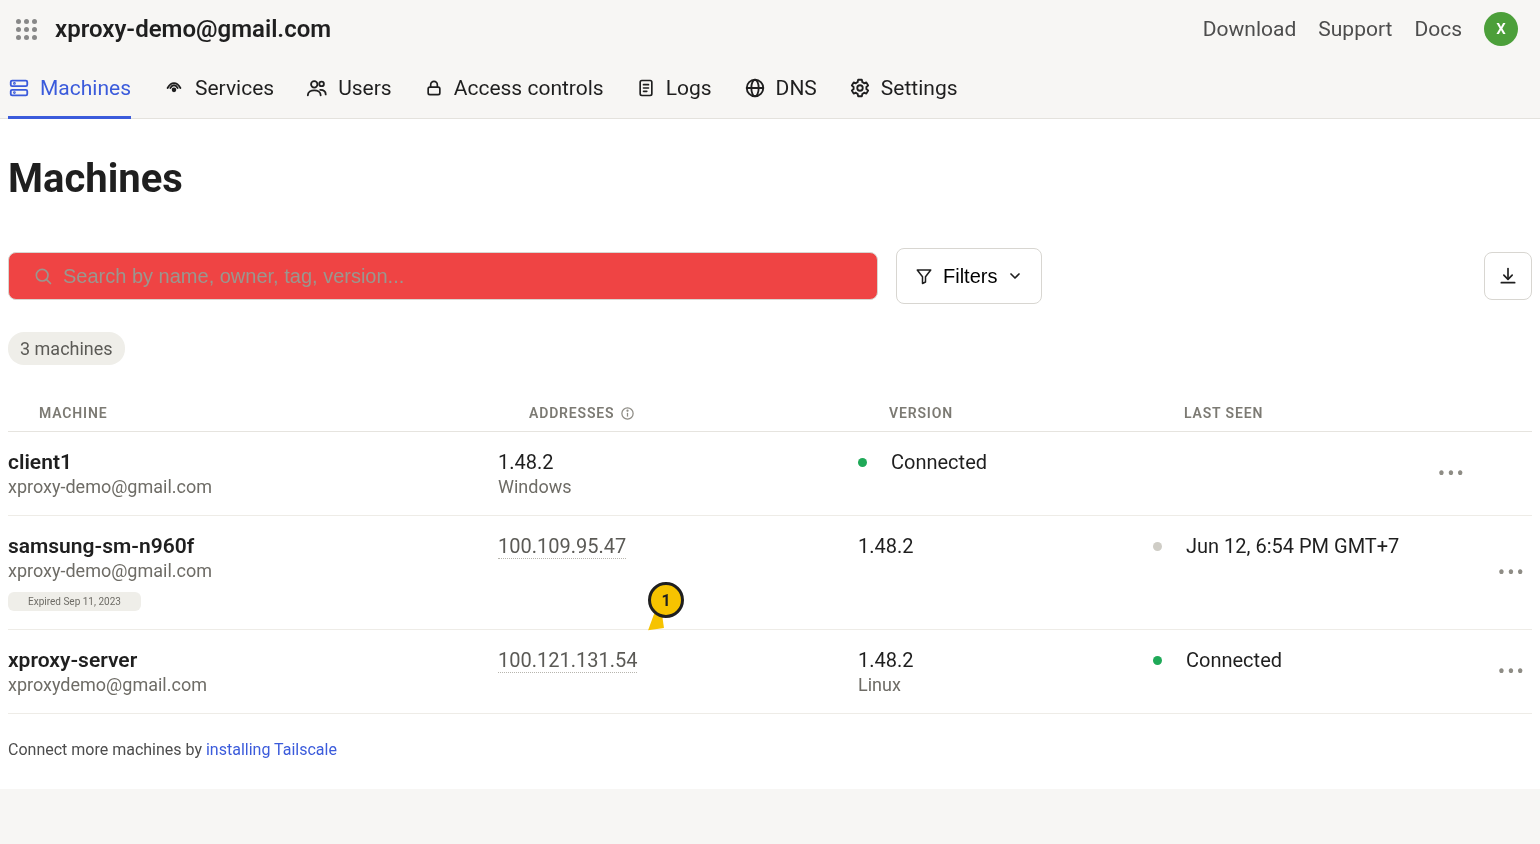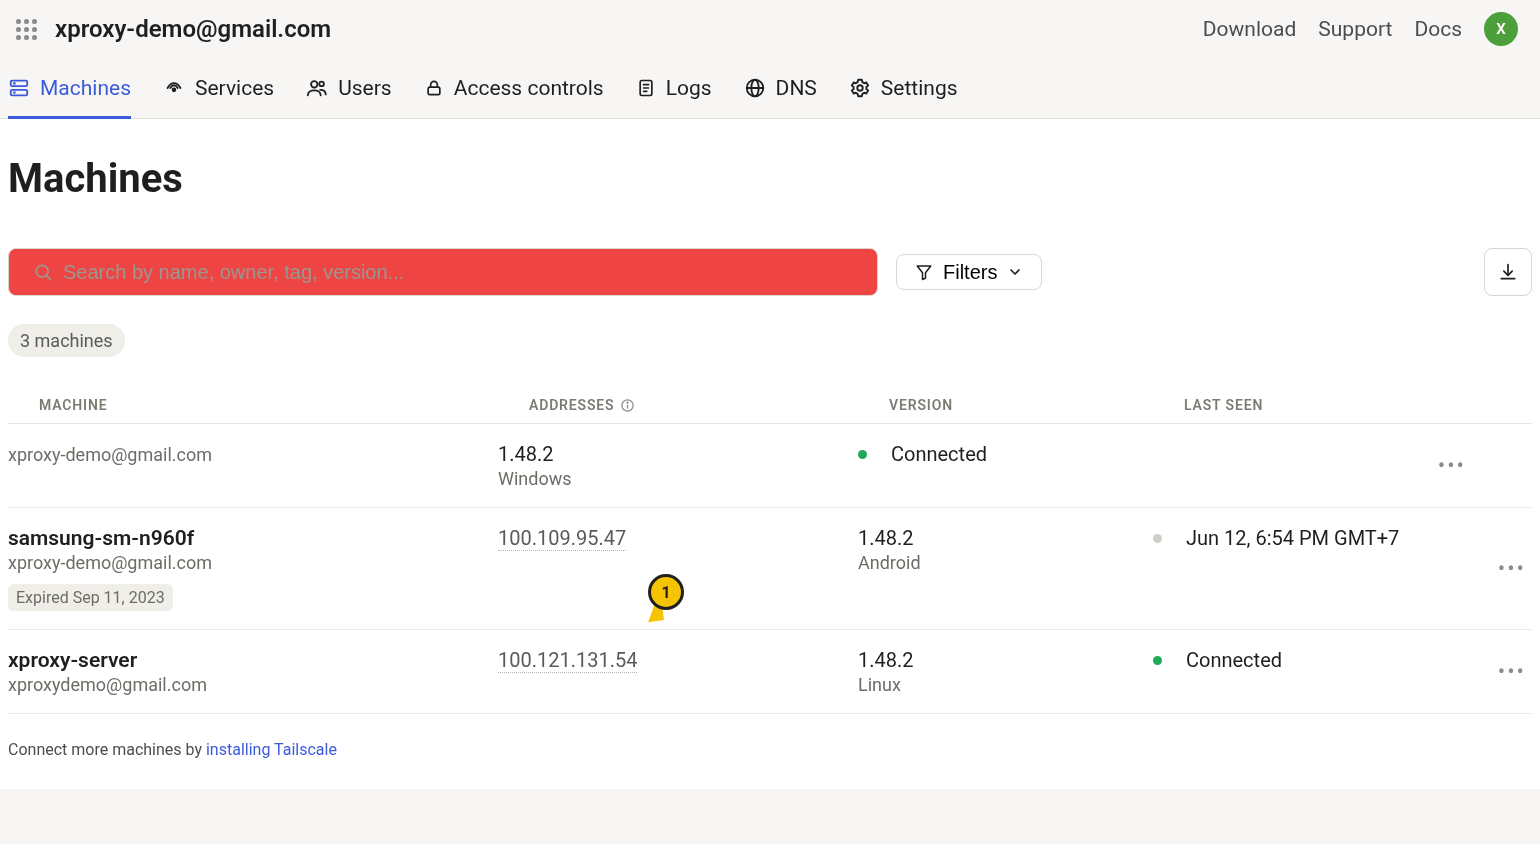--- a/index.html
+++ b/index.html
@@ -74,21 +74,21 @@
     background: #ef4444;
   }
   .search-wrap input {
     border: none; outline: none; flex: 1;
     font-size: 20px; color: #333;
     background: transparent;
   }
   .search-wrap input::placeholder { color: #9a978f; }
   .filters-btn {
     display: inline-flex; align-items: center; gap: 10px;
-    height: 36px; padding: 0 18px;
+    height: 56px; padding: 0 18px;
     border: 1px solid #d8d6d1; border-radius: 8px;
     background: #fff;
     font-size: 20px;
     cursor: pointer;
   }
   .spacer { flex: 1; }
   .download-btn {
     height: 48px; width: 48px;
     display: inline-flex; align-items: center; justify-content: center;
     border: 1px solid #d8d6d1; border-radius: 8px;
@@ -122,22 +122,22 @@
     border-bottom: 1px solid #eeece7;
     align-items: flex-start;
     position: relative;
   }
   .mname { font-size: 21px; font-weight: 600; color: #1f1f1f; }
   .mowner { font-size: 18px; color: #6e6c66; margin-top: 2px; }
   .expired-badge {
     display: inline-block;
     background: #efeee9;
     color: #6e6c66;
-    font-size: 16px;
-    padding: 4px 8px;
+    font-size: 10px;
+    padding: 4px 20px;
     border-radius: 6px;
     margin-top: 11px;
   }
   .addr { font-size: 20px; color: #5b5a56; border-bottom: 1px dotted #b7b5ae; display:inline-block; }
   .ver { font-size: 20px; color: #1f1f1f; }
   .os { font-size: 18px; color: #6e6c66; margin-top: 2px; }
   .seen { display: flex; align-items: center; gap: 24px; font-size: 20px; color: #1f1f1f; }
   .dot { width: 9px; height: 9px; border-radius: 50%; background: #1fa958; }
   .dot.gray { background: #cfcdc6; }
   .row-menu { color: #8e8c85; cursor: pointer; text-align: right; padding-right: 6px; font-size:22px; letter-spacing:2px; align-self:center;}
@@ -321,20 +321,21 @@
       </span>
     </div>
     <div class="th">VERSION</div>
     <div class="th">LAST SEEN</div>
     <div></div>
   </div>
 
   
   <div class="row">
     <div>
+      <div class="mname">client1</div>
       <div class="mowner">xproxy-demo@gmail.com</div>
     </div>
     <div>
       <div class="ver">1.48.2</div>
       <div class="os">Windows</div>
     </div>
     <div class="seen">
       <span class="dot"></span>
       <span>Connected</span>
     </div>
@@ -344,21 +345,20 @@
   
   <div class="row">
     <div>
       <div class="mname">samsung-sm-n960f</div>
       <div class="mowner">xproxy-demo@gmail.com</div>
       <div class="expired-badge">Expired Sep 11, 2023</div>
     </div>
     <div><span class="addr">100.109.95.47</span></div>
     <div>
       <div class="ver">1.48.2</div>
-      <div class="os">Android</div>
     </div>
     <div class="seen">
       <span class="dot gray"></span>
       <span>Jun 12, 6:54 PM GMT+7</span>
     </div>
     <div class="row-menu">•••</div>
 
     <div class="callout" style="left:640px; top:66px;">
       <div class="callout-tail"></div>
       <div class="callout-circle">1</div>

